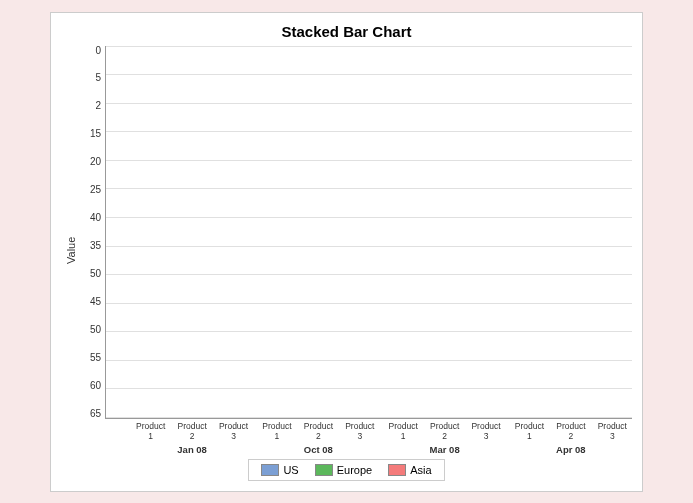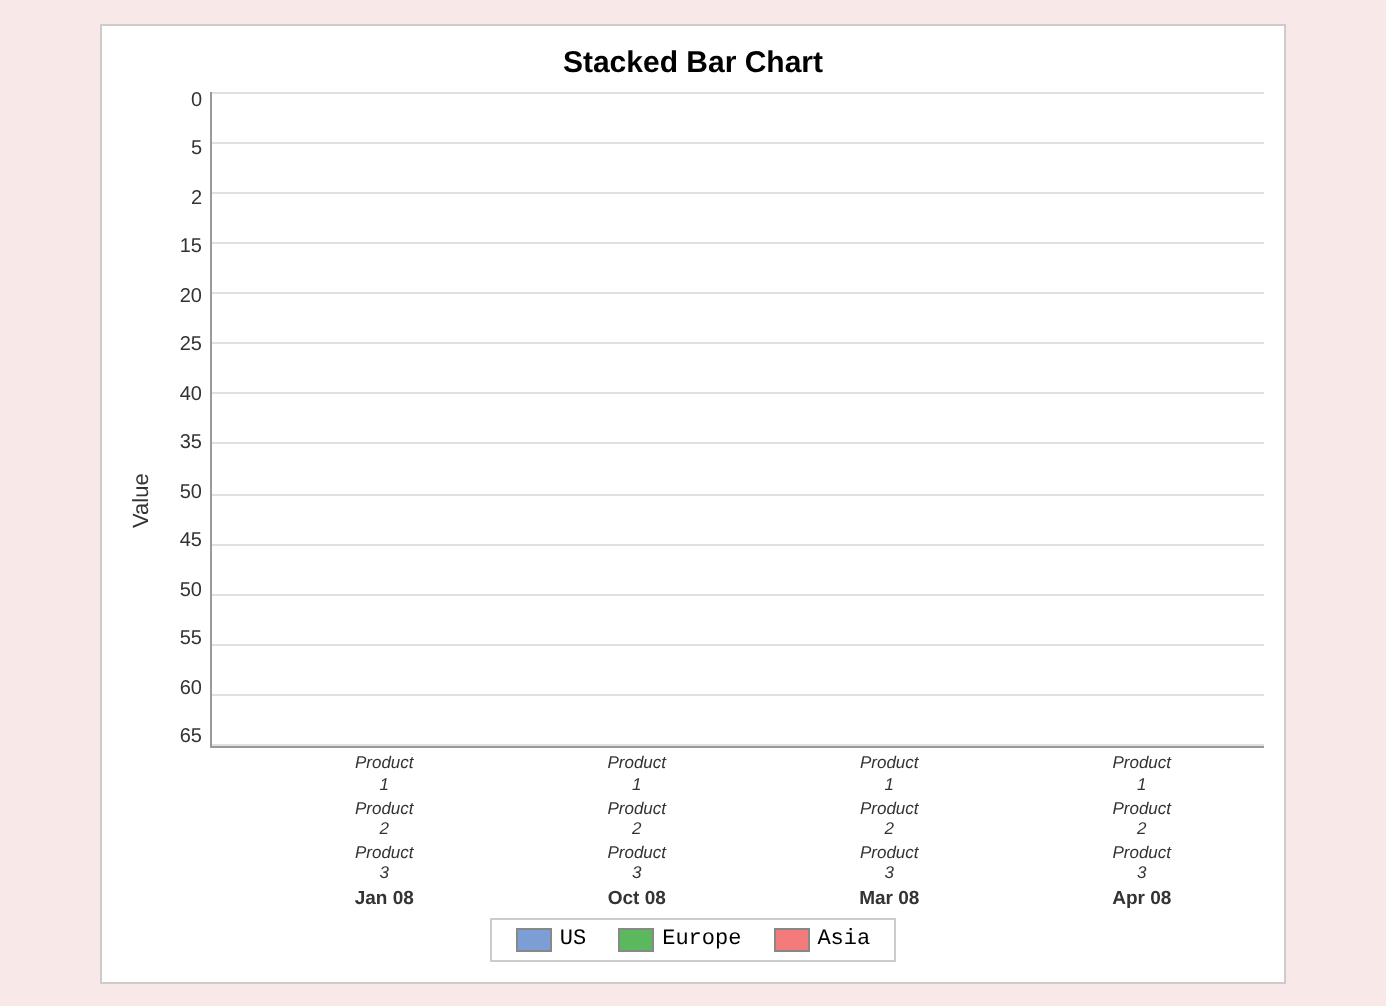--- a/index.html
+++ b/index.html
@@ -131,24 +131,23 @@
       margin-top: 2px;
     }
     .x-month-group {
       flex: 1;
       display: flex;
       flex-direction: column;
       align-items: center;
     }
     .x-product-labels {
       display: flex;
-      flex-direction: column;
+      flex-direction: row;
       gap: 2px;
       width: 100%;
-      font-style: italic;
     }
     .x-product-label {
       flex: 1;
       text-align: center;
       font-size: 8.5px;
       line-height: 1.2;
       color: #333;
     }
     .x-month-label {
       font-size: 9.5px;
@@ -170,21 +169,20 @@
       border: 1px solid #ccc;
       padding: 4px 12px;
       margin-top: 4px;
       font-size: 11px;
       background: white;
     }
     .legend-item {
       display: flex;
       align-items: flex-end;
       gap: 4px;
-      font-family: Liberation Mono, monospace;
     }
     .legend-swatch {
       width: 18px;
       height: 12px;
       border: 1px solid #888;
     }
   </style>
 </head>
 <body>
 

